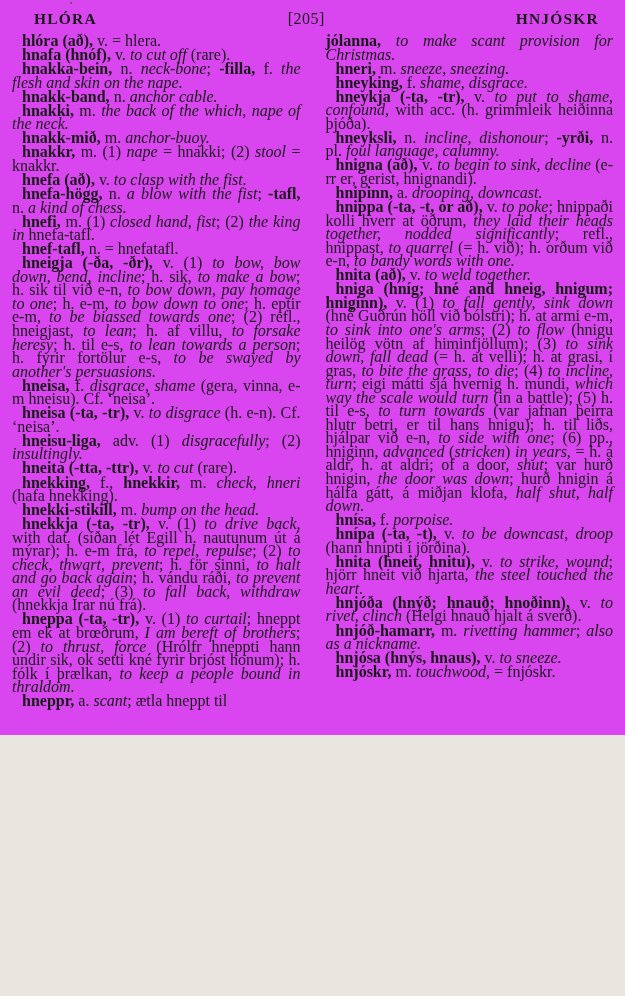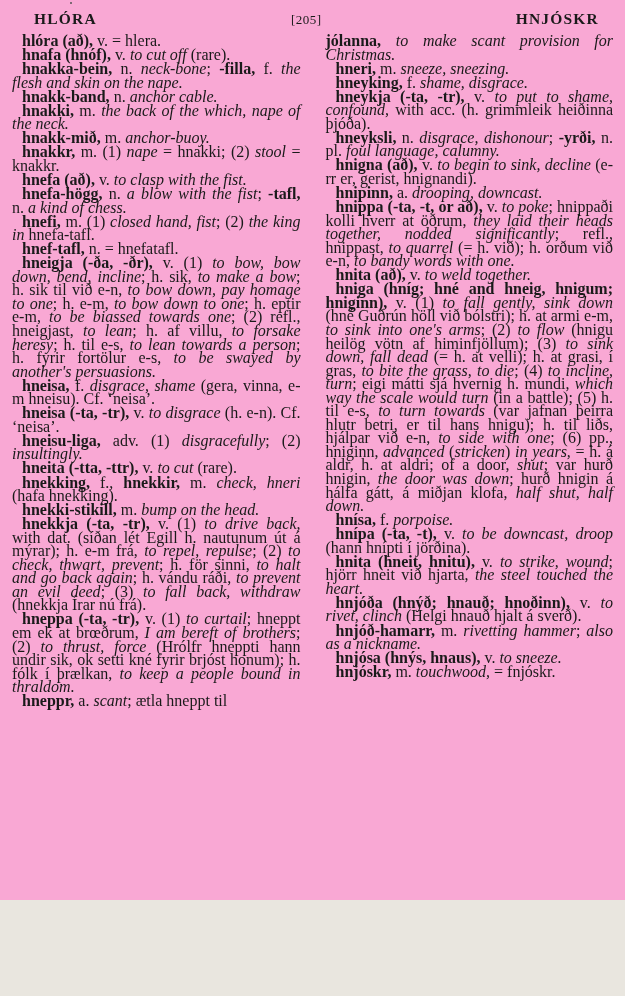--- a/index.html
+++ b/index.html
@@ -10,40 +10,40 @@
     width: 625px;
     height: 996px;
     background: #e9e6df;
     font-family: "Liberation Serif", serif;
     color: #1a1a1a;
     overflow: hidden;
   }
   .page {
     position: relative;
     width: 625px;
-    height: 900px;
+    height: 735px;
     box-sizing: border-box;
     padding: 10px 12px 4px 12px;
-    background: #f9a8d4;
+    background: #d946ef;
   }
   .header {
     display: flex;
     align-items: baseline;
     justify-content: space-between;
     font-weight: bold;
     font-size: 15.5px;
     letter-spacing: 1.2px;
     padding: 0 14px 0 22px;
     margin-bottom: 6px;
   }
   .header .hdr-left, .header .hdr-right {
     font-family: "Liberation Serif", serif;
   }
   .header .hdr-center {
-    font-size: 13px;
+    font-size: 16px;
     letter-spacing: 0.5px;
     font-weight: normal;
   }
   .columns {
     display: flex;
     height: 940px;
   }
   .col {
     width: 50%;
     box-sizing: border-box;
@@ -114,21 +114,21 @@
         <p class="entry"><span class="hw">hnekki-stikill,</span><span> m. <i>bump on the head.</i></span></p>
         <p class="entry"><span class="hw">hnekkja (-ta, -tr),</span><span> v. (1) <i>to drive back,</i> with dat. (síðan lét Egill h. nautunum út á mýrar); h. e-m frá, <i>to repel, repulse</i>; (2) <i>to check, thwart, prevent</i>; h. för sinni, <i>to halt and go back again</i>; h. vándu ráði, <i>to prevent an evil deed</i>; (3) <i>to fall back, withdraw</i> (hnekkja Írar nú frá).</span></p>
         <p class="entry"><span class="hw">hneppa (-ta, -tr),</span><span> v. (1) <i>to curtail</i>; hneppt em ek at brœðrum, <i>I am bereft of brothers</i>; (2) <i>to thrust, force</i> (Hrólfr hneppti hann undir sik, ok setti kné fyrir brjóst honum); h. fólk í þrælkan, <i>to keep a people bound in thraldom.</i></span></p>
         <p class="entry"><span class="hw">hneppr,</span><span> a. <i>scant</i>; ætla hneppt til</span></p>
       </div>
     <div class="col col-right">
         <p class="entry cont"><span class="hw">jólanna,</span><span> <i>to make scant provision for Christmas.</i></span></p>
         <p class="entry"><span class="hw">hneri,</span><span> m. <i>sneeze, sneezing.</i></span></p>
         <p class="entry"><span class="hw">hneyking,</span><span> f. <i>shame, disgrace.</i></span></p>
         <p class="entry"><span class="hw">hneykja (-ta, -tr),</span><span> v. <i>to put to shame, confound,</i> with acc. (h. grimmleik heiðinna þjóða).</span></p>
-        <p class="entry"><span class="hw">hneyksli,</span><span> n. <i>disgrace, dishonour</i>; <b>-yrði,</b> n. pl. <i>foul language, calumny.</i></span></p>
+        <p class="entry"><span class="hw">hneyksli,</span><span> n. <i>incline, dishonour</i>; <b>-yrði,</b> n. pl. <i>foul language, calumny.</i></span></p>
         <p class="entry"><span class="hw">hnigna (að),</span><span> v. <i>to begin to sink, decline</i> (e-rr er, gerist, hnignandi).</span></p>
         <p class="entry"><span class="hw">hnipinn,</span><span> a. <i>drooping, downcast.</i></span></p>
         <p class="entry"><span class="hw">hnippa (-ta, -t, or að),</span><span> v. <i>to poke</i>; hnippaði kolli hverr at öðrum, <i>they laid their heads together, nodded significantly</i>; refl., hnippast, <i>to quarrel</i> (= h. við); h. orðum við e-n, <i>to bandy words with one.</i></span></p>
         <p class="entry"><span class="hw">hnita (að),</span><span> v. <i>to weld together.</i></span></p>
         <p class="entry"><span class="hw">hniga (hníg; hné and hneig, hnigum; hniginn),</span><span> v. (1) <i>to fall gently, sink down</i> (hné Guðrún höll við bólstri); h. at armi e-m, <i>to sink into one's arms</i>; (2) <i>to flow</i> (hnigu heilög vötn af himinfjöllum); (3) <i>to sink down, fall dead</i> (= h. at velli); h. at grasi, í gras, <i>to bite the grass, to die</i>; (4) <i>to incline, turn</i>; eigi mátti sjá hvernig h. mundi, <i>which way the scale would turn</i> (in a battle); (5) h. til e-s, <i>to turn towards</i> (var jafnan þeirra hlutr betri, er til hans hnigu); h. til liðs, hjálpar við e-n, <i>to side with one</i>; (6) pp., hniginn, <i>advanced</i> (<i>stricken</i>) <i>in years,</i> = h. á aldr, h. at aldri; of a door, <i>shut</i>; var hurð hnigin, <i>the door was down</i>; hurð hnigin á hálfa gátt, á miðjan klofa, <i>half shut, half down.</i></span></p>
         <p class="entry"><span class="hw">hnísa,</span><span> f. <i>porpoise.</i></span></p>
         <p class="entry"><span class="hw">hnípa (-ta, -t),</span><span> v. <i>to be downcast, droop</i> (hann hnípti í jörðina).</span></p>
         <p class="entry"><span class="hw">hnita (hneit, hnitu),</span><span> v. <i>to strike, wound</i>; hjörr hneit við hjarta, <i>the steel touched the heart.</i></span></p>
         <p class="entry"><span class="hw">hnjóða (hnýð; hnauð; hnoðinn),</span><span> v. <i>to rivet, clinch</i> (Helgi hnauð hjalt á sverð).</span></p>
         <p class="entry"><span class="hw">hnjóð-hamarr,</span><span> m. <i>rivetting hammer</i>; <i>also as a nickname.</i></span></p>

